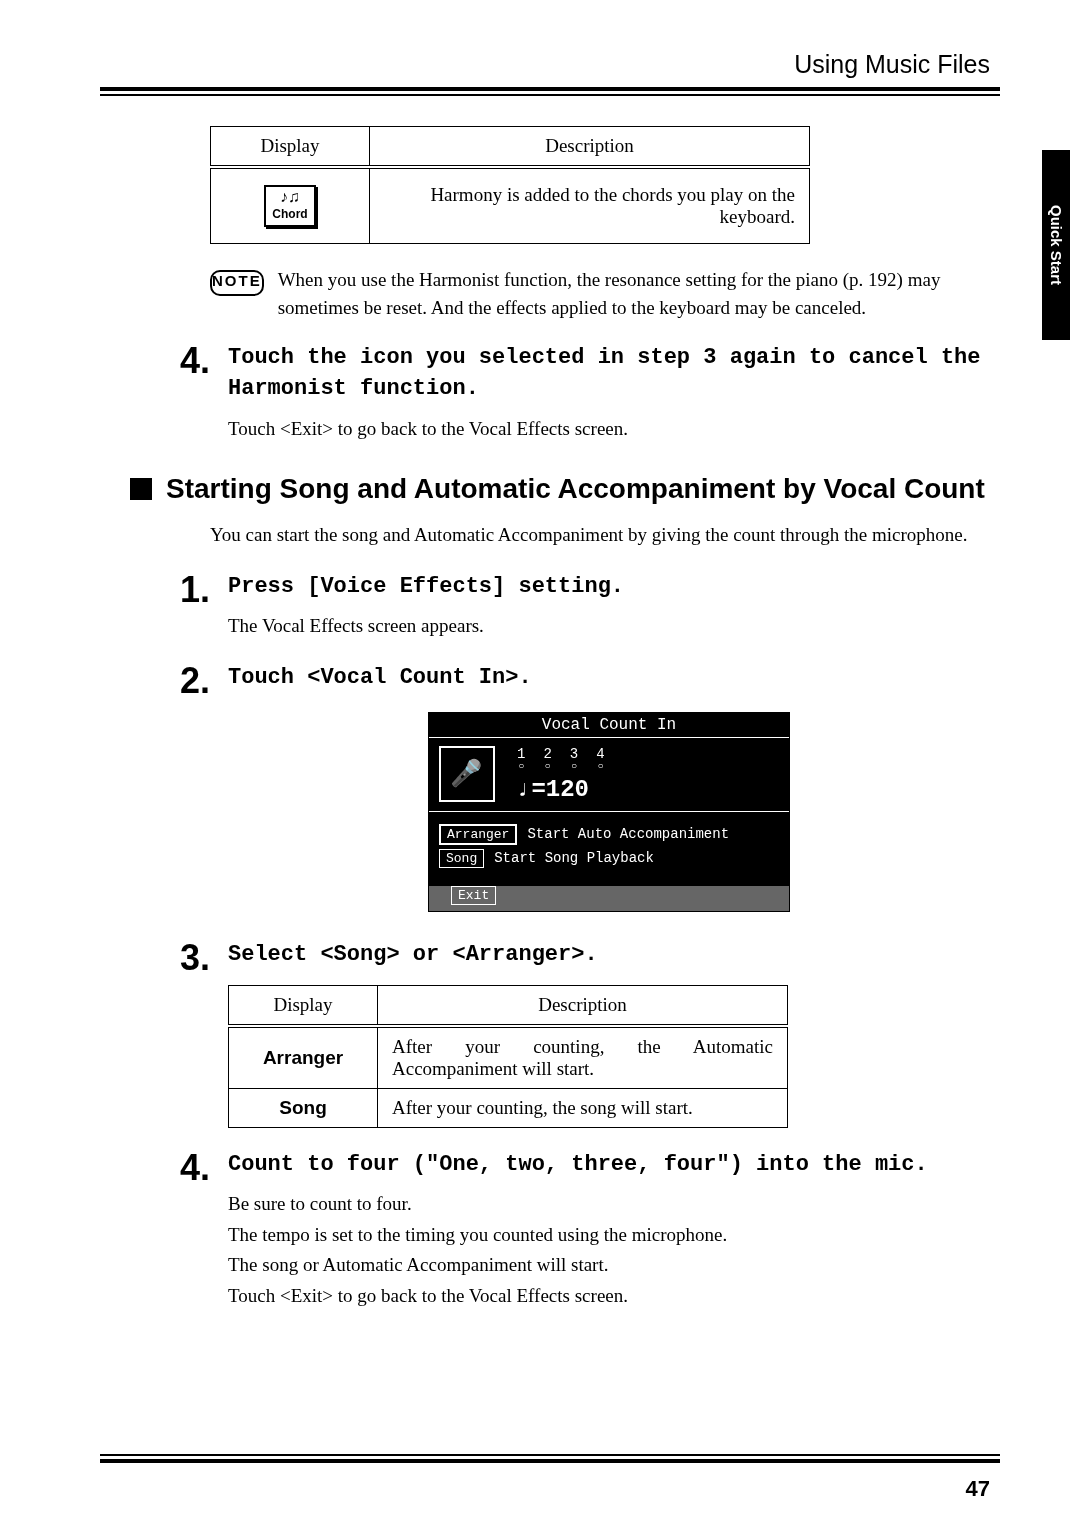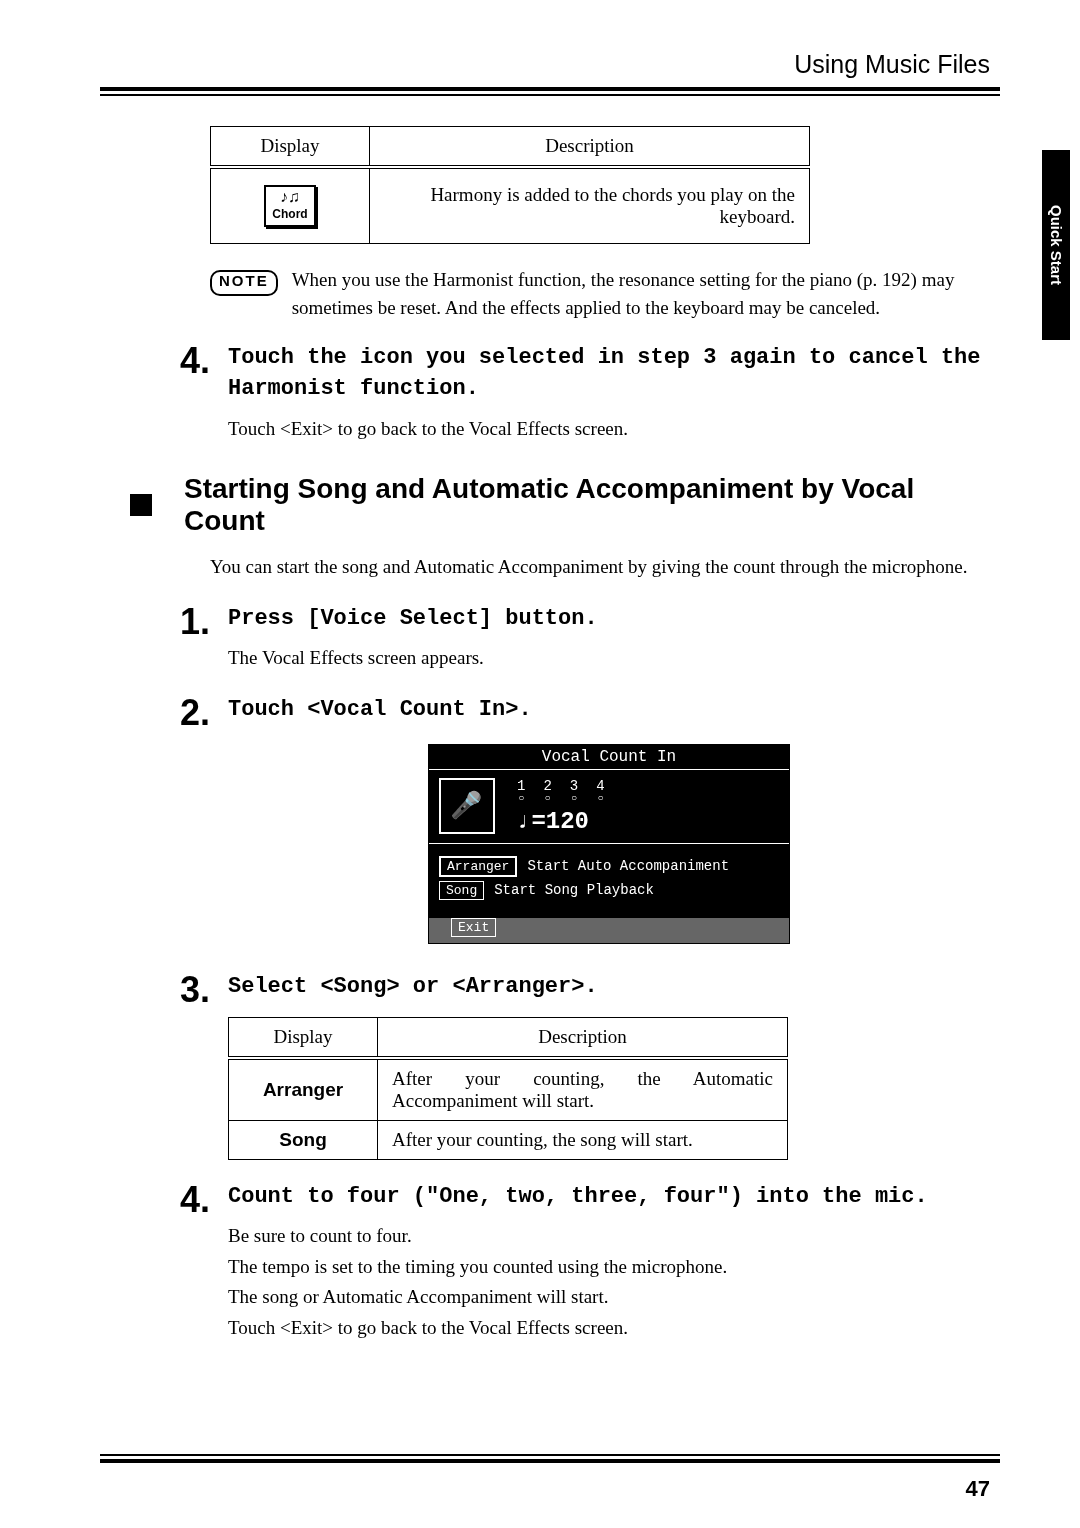--- a/index.html
+++ b/index.html
@@ -11,30 +11,30 @@
   .content{margin-left:110px;margin-right:10px}
   
   .tbl{border-collapse:collapse;width:600px;margin-top:30px}
   .tbl th,.tbl td{border:1.5px solid #000;padding:8px 14px;font-size:19px;text-align:center;font-weight:400}
   .tbl th{font-family:Georgia,serif}
   .tbl .double-sep td{border-top:4px double #000}
   .chord-chip{display:inline-block;background:#fff;border:2.5px solid #000;box-shadow:2px 2px 0 #000;padding:2px 6px 4px;font-family:Arial,sans-serif;text-align:center;line-height:1.05;font-size:12px;font-weight:bold}
   .chord-chip .note{font-size:16px;font-weight:bold;display:block;margin:0 0 2px}
   
   .note-row{display:flex;gap:14px;margin-top:22px}
-  .note-label{border:2px solid #000;border-radius:10px;padding:0 7px;font-family:Arial,sans-serif;font-weight:bold;font-size:15px;height:22px;letter-spacing:2px;align-self:flex-start;margin-top:4px}
+  .note-label{border:2px solid #000;border-radius:10px;padding:0 0;font-family:Arial,sans-serif;font-weight:bold;font-size:15px;height:22px;letter-spacing:2px;align-self:flex-start;margin-top:4px}
   .note-text{font-size:19px;line-height:1.45}
   
   .step{display:flex;gap:18px;margin-top:22px;margin-left:-50px}
   .step-num{font-family:Arial,Helvetica,sans-serif;font-weight:bold;font-size:36px;width:50px;text-align:right;line-height:1}
   .step-body{flex:1}
   .step-title{font-family:Liberation Mono, monospace;font-weight:bold;font-size:22px;line-height:1.4}
   .step-text{font-size:19px;margin-top:10px;line-height:1.5}
   
-  .section-h{display:flex;align-items:center;gap:32px;margin-top:30px;margin-left:-80px}
+  .section-h{display:flex;align-items:center;gap:14px;margin-top:30px;margin-left:-80px}
   .sq{width:22px;height:22px;background:#000;flex-shrink:0}
   .section-h h2{font-family:Arial,Helvetica,sans-serif;font-weight:bold;font-size:28px;margin:0}
   .section-intro{font-size:19px;margin-top:16px;line-height:1.5}
   
   .lcd{width:360px;background:#fdba74;color:#fff;font-family:"Lucida Console","Courier New",monospace;margin:18px auto 6px;border:1px solid #000}
   .lcd-title{background:#000;color:#fff;text-align:center;font-size:16px;padding:3px 0;border-bottom:1px solid #fff}
   .lcd-top{display:flex;align-items:center;gap:22px;padding:8px 10px;background:#000}
   .mic-ico{width:52px;height:52px;border:2px solid #fff;display:flex;align-items:center;justify-content:center;font-size:26px}
   .lcd-counts{display:flex;gap:18px}
   .cnt{text-align:center;font-size:14px}
@@ -103,21 +103,21 @@
 
     <div class="section-h">
       <div class="sq"></div>
       <h2>Starting Song and Automatic Accompaniment by Vocal Count</h2>
     </div>
     <div class="section-intro">You can start the song and Automatic Accompaniment by giving the count through the microphone.</div>
 
     <div class="step">
       <div class="step-num">1.</div>
       <div class="step-body">
-        <div class="step-title">Press [Voice Select] button.</div>
+        <div class="step-title">Press [Voice Effects] setting.</div>
         <div class="step-text">The Vocal Effects screen appears.</div>
       </div>
     </div>
 
     <div class="step">
       <div class="step-num">2.</div>
       <div class="step-body">
         <div class="step-title">Touch &lt;Vocal Count In&gt;.</div>
 
         <div class="lcd">

